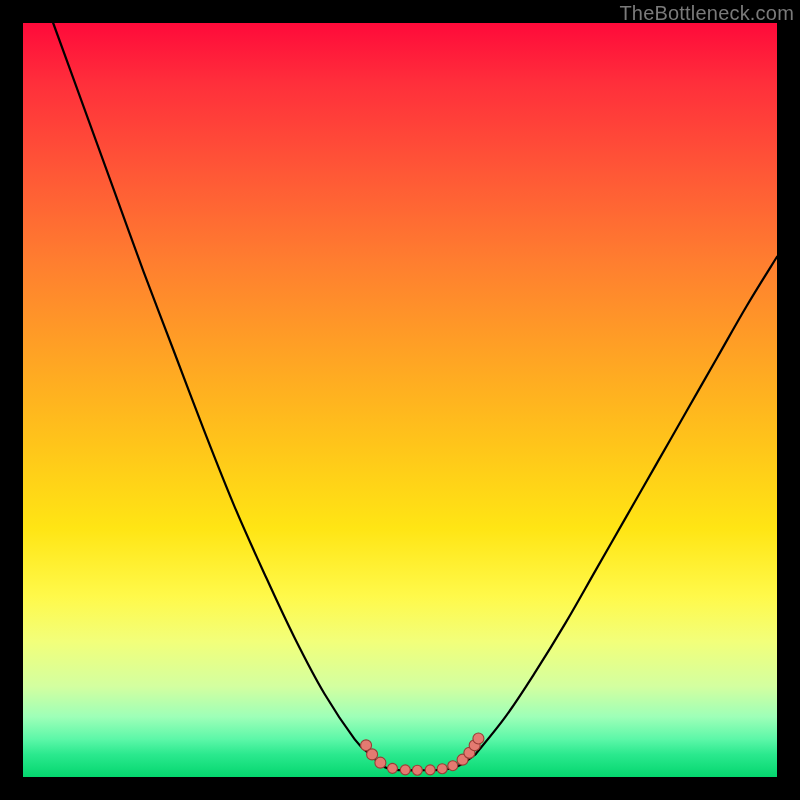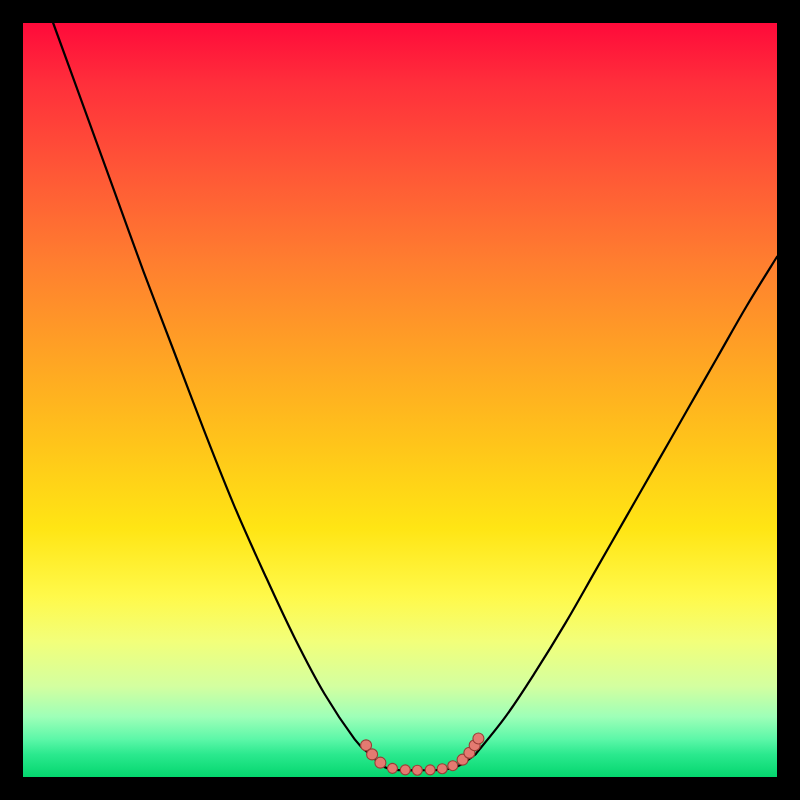--- a/index.html
+++ b/index.html
@@ -89,13 +89,14 @@
         <circle class="dot" cx="407.16" cy="746.84" r="5.00"></circle>
         <circle class="dot" cx="419.22" cy="745.71" r="5.00"></circle>
         <circle class="dot" cx="429.78" cy="742.69" r="5.00"></circle>
         <circle class="dot" cx="439.58" cy="736.66" r="5.50"></circle>
         <circle class="dot" cx="446.37" cy="729.87" r="5.50"></circle>
         <circle class="dot" cx="451.65" cy="722.33" r="5.50"></circle>
         <circle class="dot" cx="455.42" cy="715.55" r="5.50"></circle>
       </g>
   </svg>
 
+  <div class="watermark">TheBottleneck.com</div>
 </div>
 
 </body></html>

